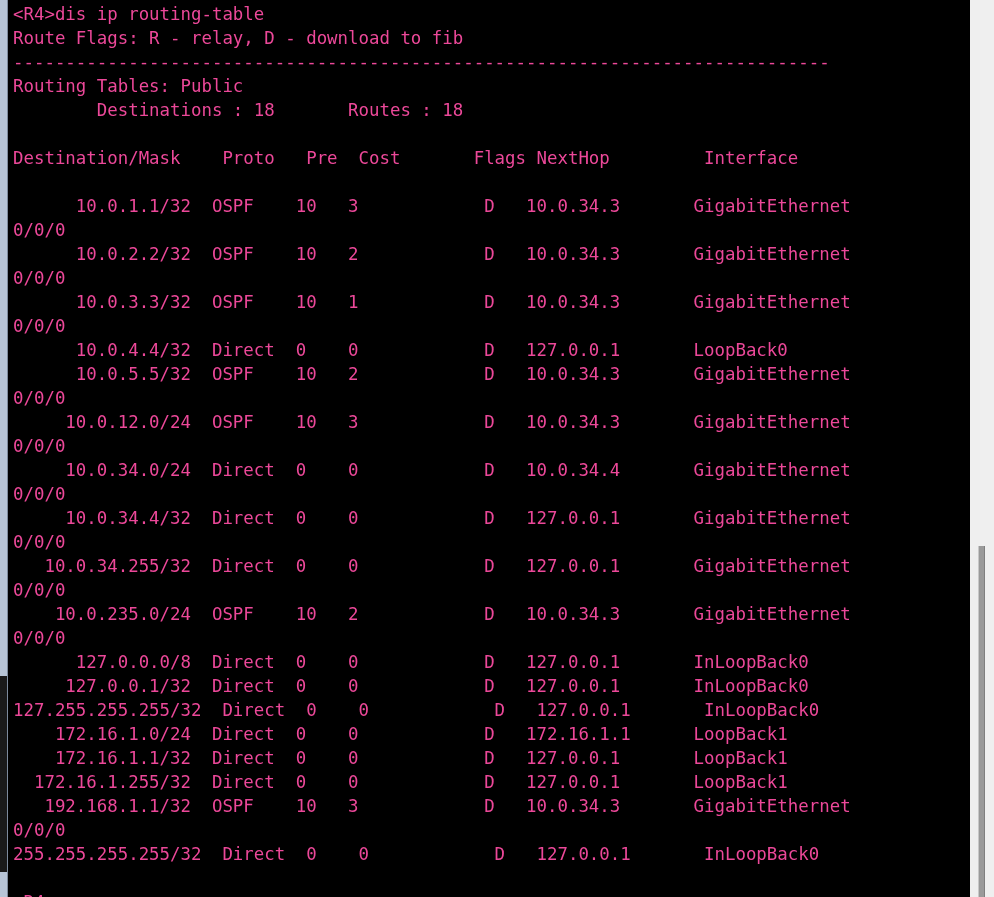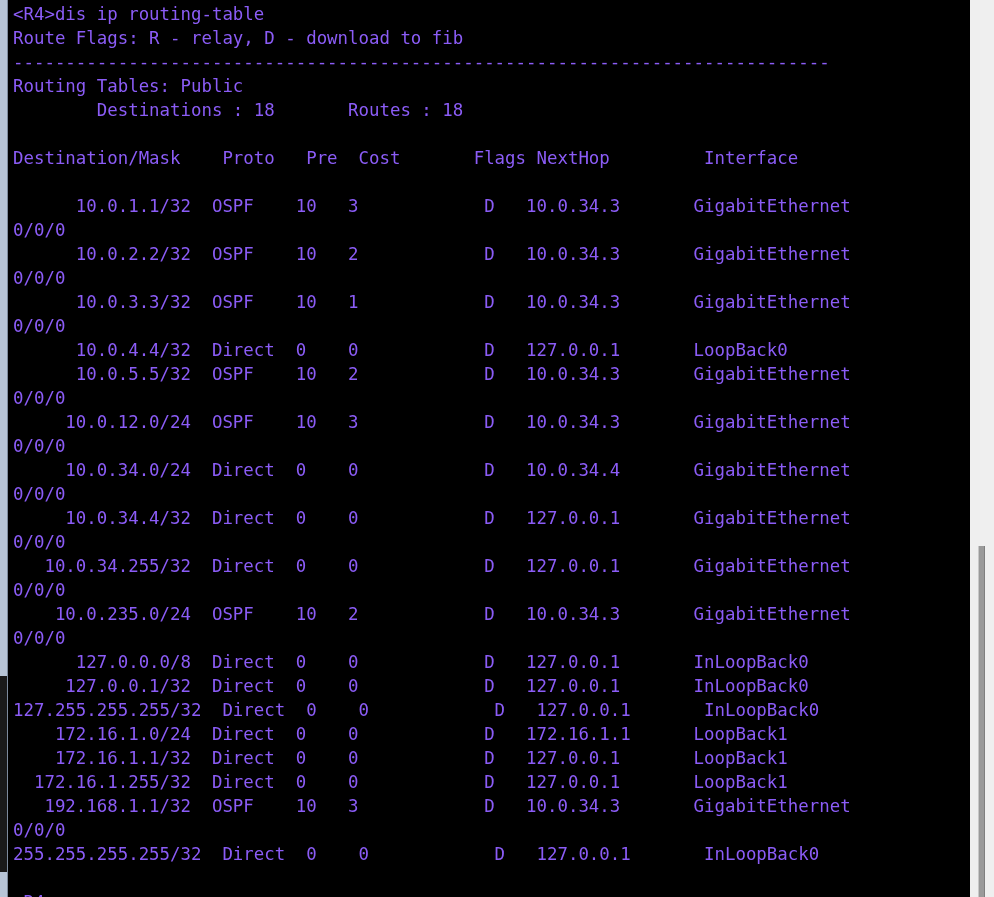--- a/index.html
+++ b/index.html
@@ -83,21 +83,21 @@
     overflow: hidden;
     letter-spacing: 0px;
     padding: 2px 0 0 4px;
     box-sizing: border-box;
     -webkit-font-smoothing: none;
   }
   .console-line {
     display: block;
     height: 24px;
     white-space: pre;
-    color: #8b5cf6;
+    color: #ec4899;
   }
   .console-line.blank {
     color: transparent;
   }
 </style>
 </head>
 <body>
 
 <div id="terminal-window">
 

